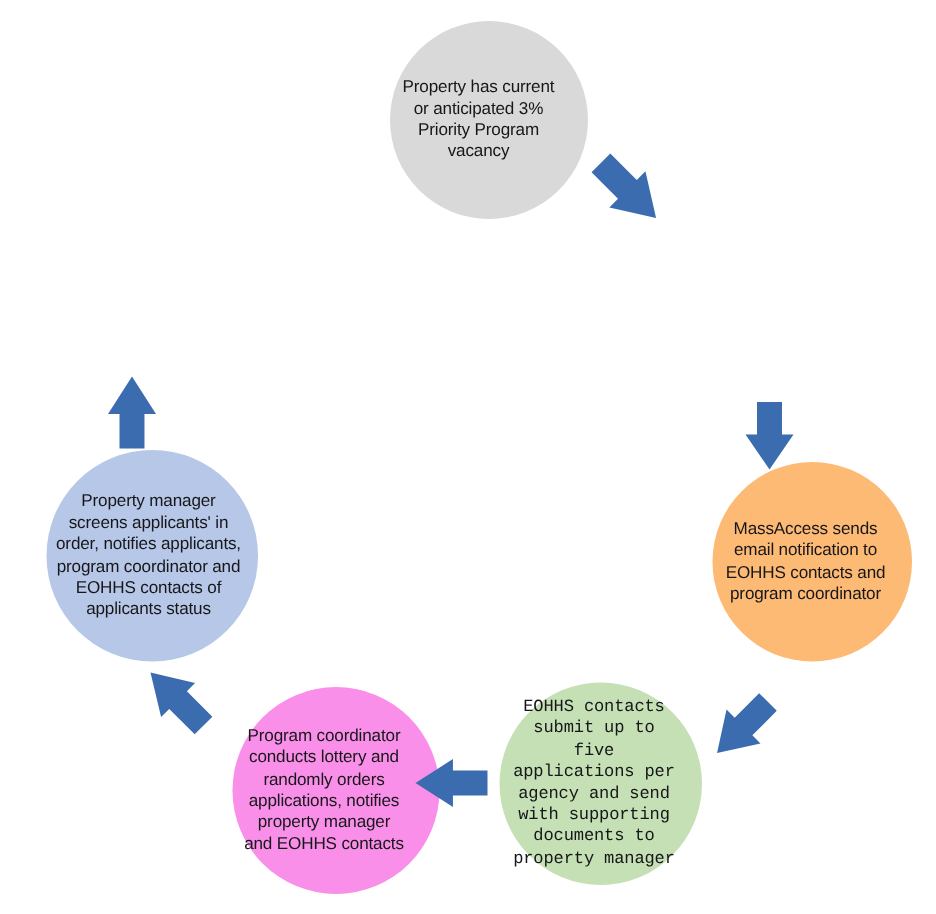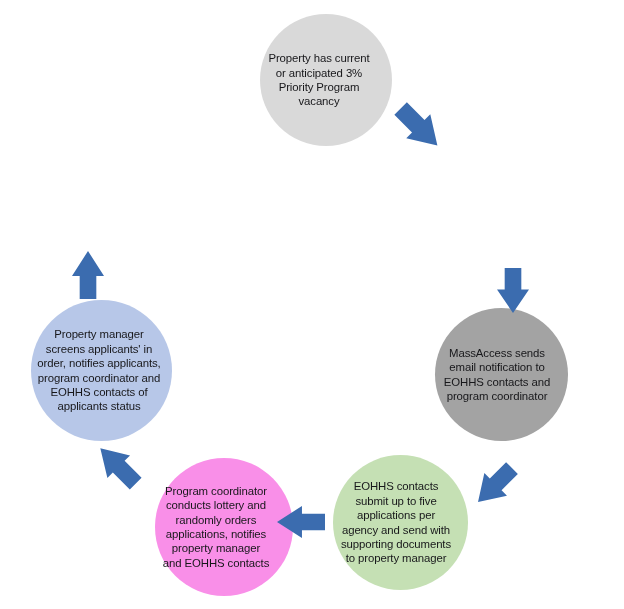--- a/index.html
+++ b/index.html
@@ -41,24 +41,24 @@
     overflow: visible;
   }
 </style>
 </head>
 <body>
 
 <div id="canvas">
     <div class="node" style="left: 260px; top: 14px; width: 132px; height: 132px; background: rgb(217, 217, 217);">
       <span class="node-label" style="font-size: 11.4px; width: 118px;">Property has current or anticipated 3% Priority Program vacancy</span>
     </div>
-    <div class="node" style="left: 435px; top: 308px; width: 133px; height: 133px; background: #a3a3a3;">
+    <div class="node" style="left: 475px; top: 308px; width: 133px; height: 133px; background: #fdba74;">
       <span class="node-label" style="font-size: 11.4px; width: 124px;">MassAccess sends email notification to EOHHS contacts and program coordinator</span>
     </div>
-    <div class="node" style="left: 333px; top: 455px; width: 135px; height: 135px; background: rgb(197, 224, 180);">
+    <div class="node" style="left: 333px; top: 455px; width: 135px; height: 135px; background: rgb(197, 224, 180); font-family: Liberation Mono, monospace;">
       <span class="node-label" style="font-size: 11.4px; width: 126px;">EOHHS contacts submit up to five applications per agency and send with supporting documents to property manager</span>
     </div>
     <div class="node" style="left: 31px; top: 300px; width: 141px; height: 141px; background: rgb(183, 199, 232);">
       <span class="node-label" style="font-size: 11.4px; width: 136px;">Property manager screens applicants' in order, notifies applicants, program coordinator and EOHHS contacts of applicants status</span>
     </div>
     <div class="node" style="left: 155px; top: 458px; width: 138px; height: 138px; background: rgb(249, 143, 232);">
       <span class="node-label" style="font-size: 11.4px; width: 122px;">Program coordinator conducts lottery and randomly orders applications, notifies property manager and EOHHS contacts</span>
     </div>
     <div class="arrow" style="left: 402px; top: 101px; width: 34px; height: 52px; transform: rotate(135deg);">
       <svg width="34" height="52" viewBox="0 0 34 52">

